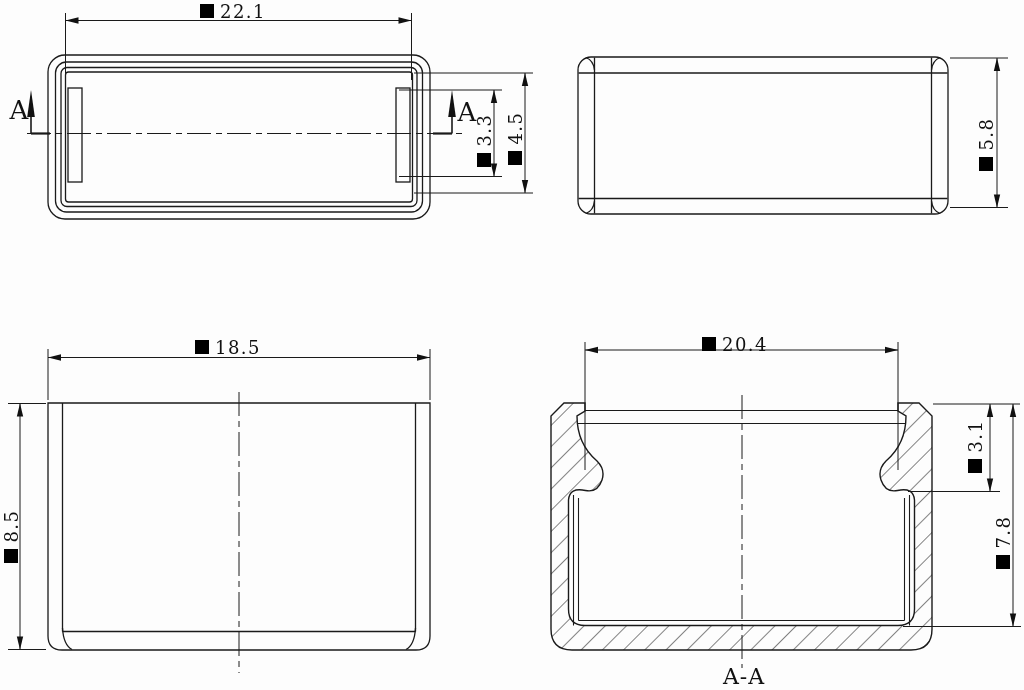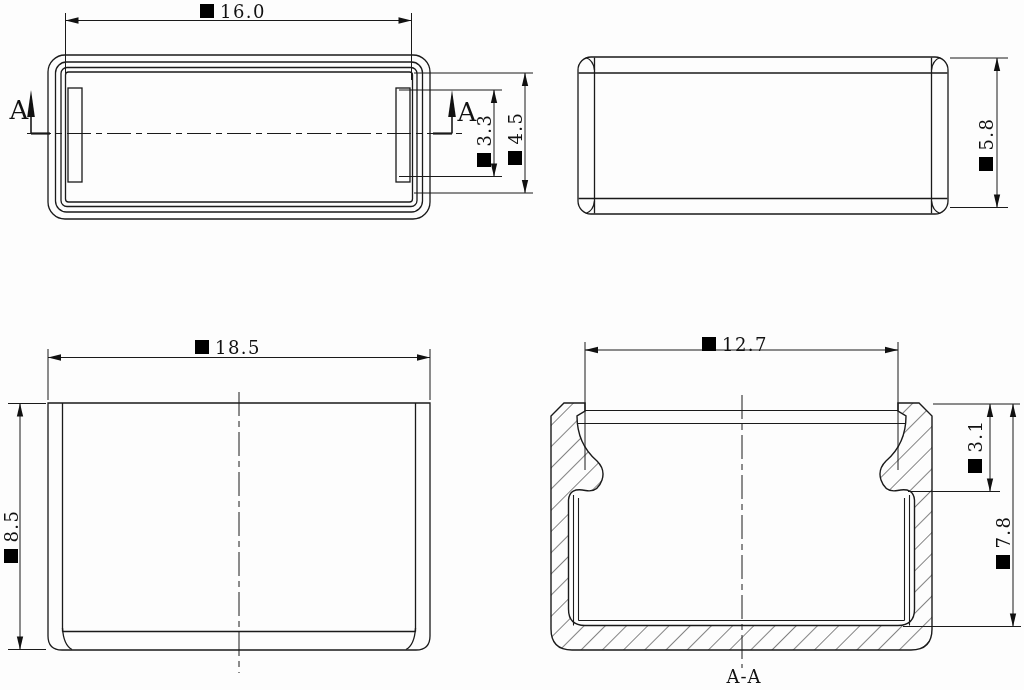--- a/index.html
+++ b/index.html
@@ -12,21 +12,21 @@
     position:absolute;display:flex;align-items:center;justify-content:center;
     height:22px;font-size:18px;white-space:nowrap;
   }
   .lbl .val{letter-spacing:1.5px;}
   .lbl.v{transform:rotate(-90deg);}
   .sq{display:inline-block;width:14px;height:14px;background:#000;margin-right:6px;flex:0 0 auto;}
   .letter{
     position:absolute;font-size:26px;line-height:1;display:flex;align-items:center;justify-content:center;
   }
   .section-title{
-    position:absolute;font-size:18px;letter-spacing:1px;display:flex;align-items:center;justify-content:center;
+    position:absolute;font-size:22px;letter-spacing:1px;display:flex;align-items:center;justify-content:center;
   }
 </style>
 </head>
 <body>
 
 <div class="canvas">
 
   <svg width="1024" height="690" viewBox="0 0 1024 690">
     <defs>
       <marker id="arr" viewBox="0 0 14 8" markerWidth="14" markerHeight="8" refX="13.5" refY="4" orient="auto-start-reverse" markerUnits="userSpaceOnUse">
@@ -160,21 +160,21 @@
 
       <g stroke-width="1">
         <line x1="903" y1="626.5" x2="1021" y2="626.5"></line>
         <line x1="1013" y1="404" x2="1013" y2="626.5" marker-start="url(#arr)" marker-end="url(#arr)"></line>
       </g>
     </g>
   </svg>
 
   <div class="lbl" style="left:178px;top:0px;width:110px">
     <span class="sq"></span>
-    <span class="val">16.0</span>
+    <span class="val">22.1</span>
   </div>
 
   <div class="lbl v" style="left:429px;top:129px;width:110px">
     <span class="sq"></span>
     <span class="val">3.3</span>
   </div>
 
   <div class="lbl v" style="left:460px;top:127px;width:110px">
     <span class="sq"></span>
     <span class="val">4.5</span>
@@ -190,21 +190,21 @@
     <span class="val">18.5</span>
   </div>
 
   <div class="lbl v" style="left:-44px;top:525px;width:110px">
     <span class="sq"></span>
     <span class="val">8.5</span>
   </div>
 
   <div class="lbl" style="left:680px;top:333px;width:110px">
     <span class="sq"></span>
-    <span class="val">12.7</span>
+    <span class="val">20.4</span>
   </div>
 
   <div class="lbl v" style="left:920px;top:435px;width:110px">
     <span class="sq"></span>
     <span class="val">3.1</span>
   </div>
 
   <div class="lbl v" style="left:948px;top:531px;width:110px">
     <span class="sq"></span>
     <span class="val">7.8</span>

